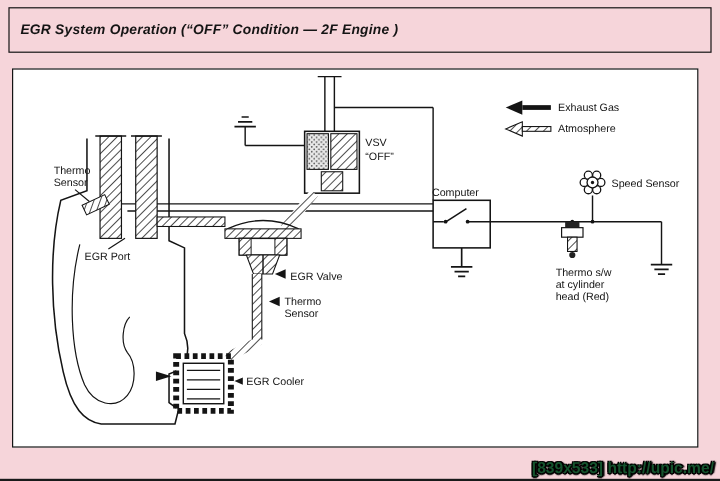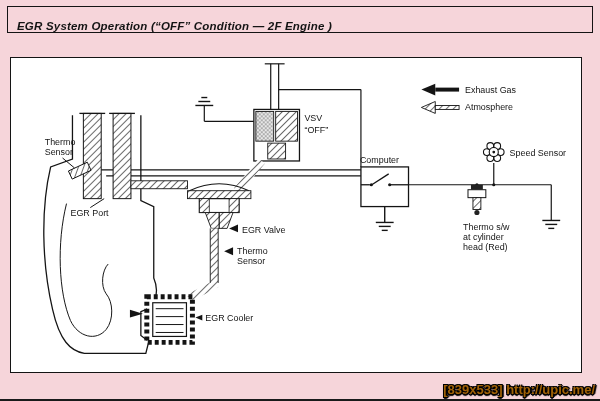--- a/index.html
+++ b/index.html
@@ -2,35 +2,35 @@
 <html><head>
 <meta charset="utf-8">
 <style>
   html,body { margin:0; padding:0; }
   body {
     width:600px; height:401px; position:relative; overflow:hidden;
     background:#f6d5da;
     font-family:"Liberation Sans", sans-serif;
   }
   .title-box {
-    position:absolute; left:7px; top:6px; right:7px; height:27px;
+    position:absolute; left:7px; top:6px; right:7px; height:38px;
     border:1.6px solid #141414; box-sizing:border-box;
-    display:flex; align-items:flex-end; padding-left:9px;
+    display:flex; align-items:center; padding-left:9px;
     font-style:italic; font-weight:bold; font-size:11.5px; color:#141414;
     letter-spacing:0.2px;
   }
   .panel {
     position:absolute; left:10px; top:57px; width:572px; height:316px;
     background:#ffffff; border:1.6px solid #141414; box-sizing:border-box;
   }
   .panel svg { position:absolute; left:0; top:0; width:100%; height:100%; }
   svg text { font-family:"Liberation Sans", sans-serif; font-size:9px; fill:#141414; }
   .watermark {
     position:absolute; right:5px; bottom:4px;
-    font-size:13px; font-weight:bold; color:#a16207;
+    font-size:13px; font-weight:bold; color:#14532d;
     text-shadow:-1px -1px 0 #000, 1px -1px 0 #000, -1px 1px 0 #000,
                  1px 1px 0 #000, 0 2px 1px #000, 2px 0 1px #000;
   }
   .bottom-strip { position:absolute; left:0; right:0; bottom:0; height:2px; background:#1a1a1a; }
 </style>
 </head>
 <body>
 
 <div class="title-box">
   <span>EGR System Operation (“OFF” Condition — 2F Engine )</span>

